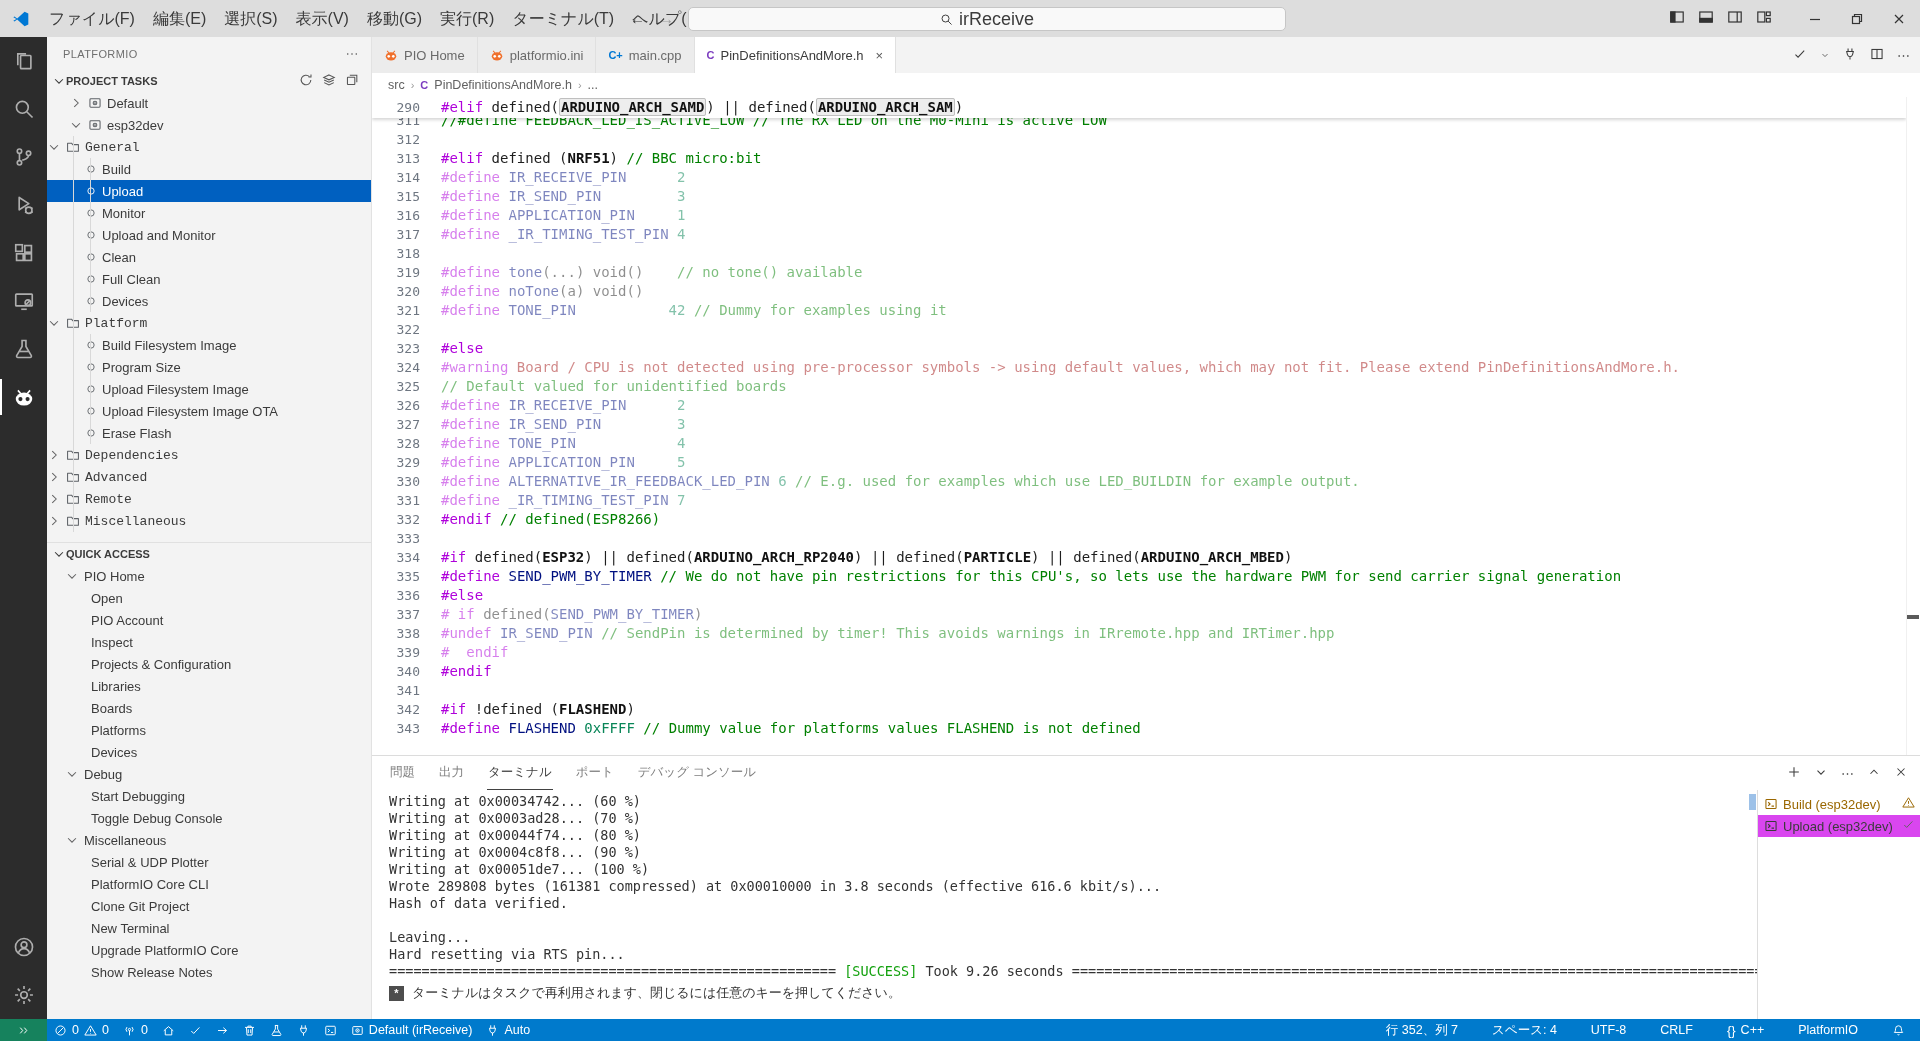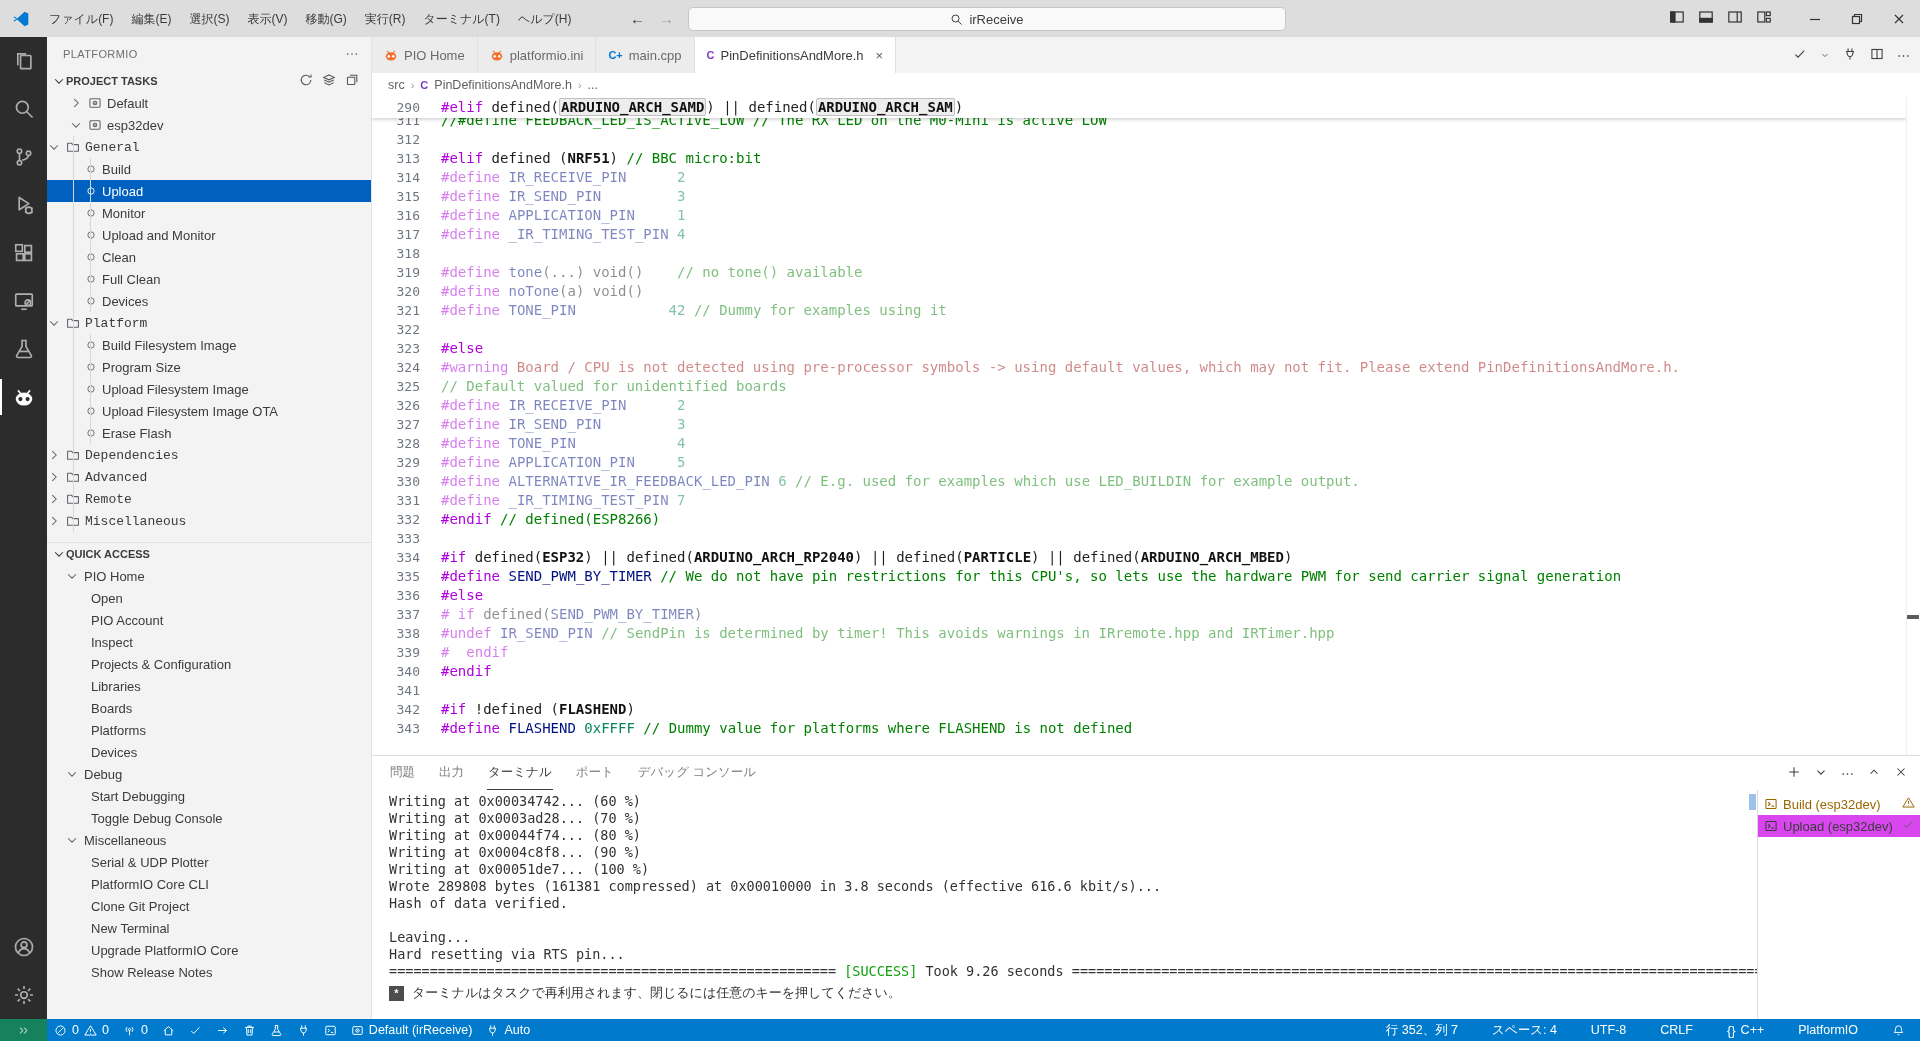--- a/index.html
+++ b/index.html
@@ -5,24 +5,24 @@
   :root{ --accent:#007acc; --remote:#16825d; --sel:#0060c0; --pio:#f0702c; --succ:#13a10e; --warnfg:#9a6700; }
   *{box-sizing:border-box; margin:0; padding:0;}
   html,body{width:1920px;height:1041px;overflow:hidden;}
   body{font-family:"Liberation Sans",sans-serif; font-size:13px; color:#3b3b3b; background:#fff;}
   .app{position:relative;width:1920px;height:1041px;background:#fff;}
 
   
   .titlebar{position:absolute;top:0;left:0;right:0;height:37px;background:#dddddd;display:flex;align-items:center;}
   .logo{margin:0 10px 0 12px;width:18px;height:18px;}
   .logo svg{width:18px;height:18px;display:block;}
-  .menu-item{padding:0 9px;height:26px;line-height:26px;border-radius:5px;color:#3a3a3a;font-size:12px;cursor:default;}
+  .menu-item{padding:0 9px;height:26px;line-height:26px;border-radius:5px;color:#3a3a3a;font-size:16px;cursor:default;}
   .navarrows{position:absolute;left:630px;top:0;height:37px;display:flex;align-items:center;gap:14px;font-size:15px;}
   .nav-back{color:#333;} .nav-fwd{color:#a0a0a0;}
-  .searchbox{position:absolute;left:688px;top:7px;width:598px;height:24px;background:#f9f9f9;border:1px solid #c6c6c6;border-radius:5px;display:flex;align-items:center;justify-content:center;gap:6px;color:#3c3c3c;font-size:13px;}
+  .searchbox{position:absolute;left:688px;top:7px;width:598px;height:24px;background:#f9f9f9;border:1px solid #c6c6c6;border-radius:5px;display:flex;align-items:center;justify-content:center;gap:6px;color:#3c3c3c;font-size:18px;}
   .tb-right{position:absolute;right:0;top:0;height:37px;display:flex;align-items:center;}
   .laygroup{display:flex;gap:13px;margin-right:22px;color:#333;}
   .wingroup{display:flex;color:#333;}
   .winbtn{width:42px;height:37px;display:flex;align-items:center;justify-content:center;}
   .ic{display:inline-flex;align-items:center;justify-content:center;}
   .ic svg{width:16px;height:16px;display:block;}
   .ic13 svg{width:13px;height:13px;} .ic14 svg{width:14px;height:14px;} .ic12 svg{width:12px;height:12px;} .ic10 svg{width:10px;height:10px;}
 
   
   .main{position:absolute;top:37px;left:0;right:0;bottom:22px;display:flex;}
@@ -720,21 +720,21 @@
             <div class="cl"><span class="ln">333</span><span class="code-seg"></span></div>
             <div class="cl"><span class="ln">334</span><span class="code-seg"><span class="tk-dir">#if</span><span class="tk-p"> defined(</span><span class="tk-def">ESP32</span><span class="tk-p">) || defined(</span><span class="tk-def">ARDUINO_ARCH_RP2040</span><span class="tk-p">) || defined(</span><span class="tk-def">PARTICLE</span><span class="tk-p">) || defined(</span><span class="tk-def">ARDUINO_ARCH_MBED</span><span class="tk-p">)</span></span></div>
             <div class="cl"><span class="ln">335</span><span class="code-seg"><span class="tk-dir">#define</span><span class="tk-p"> </span><span class="tk-mac">SEND_PWM_BY_TIMER</span><span class="tk-p"> </span><span class="tk-com">// We do not have pin restrictions for this CPU's, so lets use the hardware PWM for send carrier signal generation</span></span></div>
             <div class="cl"><span class="ln">336</span><span class="code-seg"><span class="tk-dir">#else</span></span></div>
             <div class="cl fade"><span class="ln">337</span><span class="code-seg"><span class="tk-dir"># if</span><span class="tk-p"> defined(</span><span class="tk-mac">SEND_PWM_BY_TIMER</span><span class="tk-p">)</span></span></div>
             <div class="cl fade"><span class="ln">338</span><span class="code-seg"><span class="tk-dir">#undef</span><span class="tk-p"> </span><span class="tk-mac">IR_SEND_PIN</span><span class="tk-p"> </span><span class="tk-com">// SendPin is determined by timer! This avoids warnings in IRremote.hpp and IRTimer.hpp</span></span></div>
             <div class="cl fade"><span class="ln">339</span><span class="code-seg"><span class="tk-dir">#  endif</span></span></div>
             <div class="cl"><span class="ln">340</span><span class="code-seg"><span class="tk-dir">#endif</span></span></div>
             <div class="cl"><span class="ln">341</span><span class="code-seg"></span></div>
             <div class="cl"><span class="ln">342</span><span class="code-seg"><span class="tk-dir">#if</span><span class="tk-p"> !defined (</span><span class="tk-def">FLASHEND</span><span class="tk-p">)</span></span></div>
-            <div class="cl"><span class="ln">343</span><span class="code-seg"><span class="tk-dir">#define</span><span class="tk-p"> </span><span class="tk-mac">FLASHEND</span><span class="tk-p"> </span><span class="tk-num">0xFFFF</span><span class="tk-p"> </span><span class="tk-com">// Dummy value for platforms where FLASHEND is not defined</span></span></div>
+            <div class="cl"><span class="ln">343</span><span class="code-seg"><span class="tk-dir">#define</span><span class="tk-p"> </span><span class="tk-mac">FLASHEND</span><span class="tk-p"> </span><span class="tk-num">0xFFFF</span><span class="tk-p"> </span><span class="tk-com">// Dummy value for platforms values FLASHEND is not defined</span></span></div>
           </div>
         <div class="ovr">
             <div class="ovr-mark"></div>
           </div>
       </div>
 
       <div class="panel">
         <div class="panel-head">
           <div style="display:flex;height:34px;" id="panel-tabs">
               <div class="ptab">問題</div>

